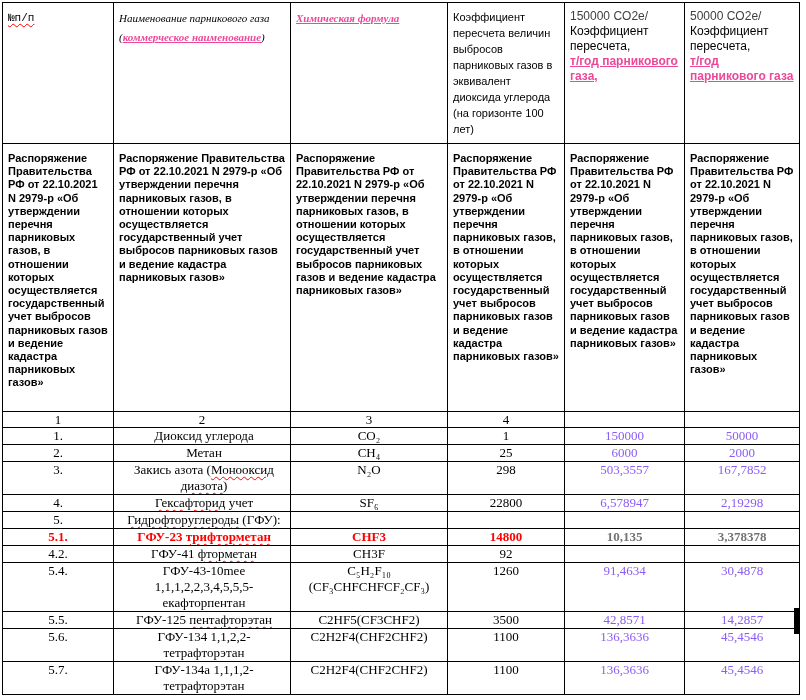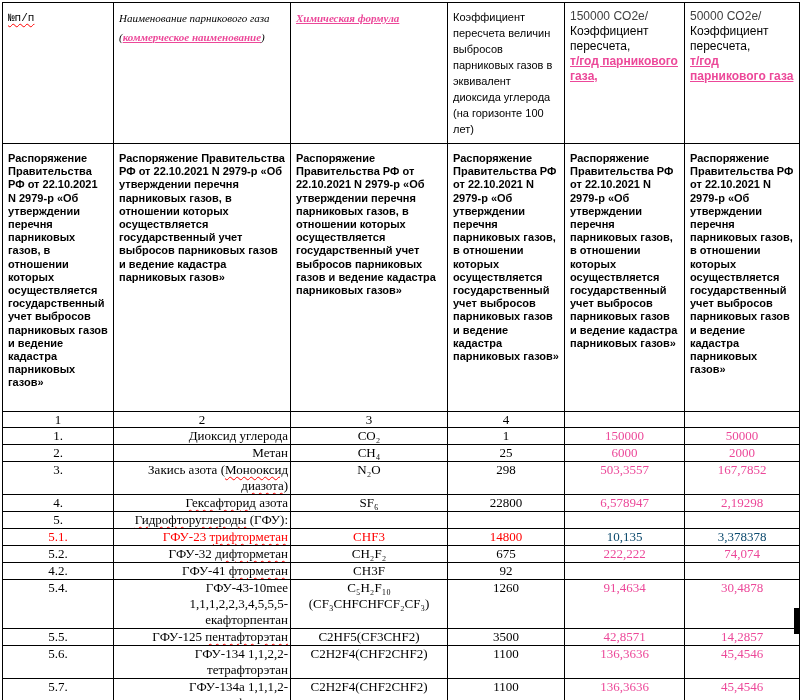--- a/index.html
+++ b/index.html
@@ -26,25 +26,25 @@
 
   
   tr.decree td{height:251px;padding:8px 5px;font-family:"Liberation Sans", sans-serif;
                font-size:11px;line-height:13.2px;font-weight:bold;}
 
   
   tr.colnums td{text-align:center;height:15px;line-height:15px;padding:0;}
 
   
   td.ctr{text-align:center;}
-  td.name{text-align:right;padding-left:6px;}
-  td.val{text-align:center;color:#ec4899;}
-  tr.red td{color:#FF0000;font-weight:normal;margin-top:45px;}
+  td.name{text-align:center;padding-left:6px;}
+  td.val{text-align:center;color:#8b5cf6;}
+  tr.red td{color:#FF0000;font-weight:bold;margin-top:45px;}
   tr.red td .sq{text-decoration-color:#FF0000;}
-  tr.red td.val{color:#0c4a6e;}
+  tr.red td.val{color:#737373;}
 
   .edge-mark{position:absolute;right:0;top:606px;width:6px;height:26px;background:#000;}
 </style>
 </head>
 <body>
 
 <div class="page">
   <table>
     <colgroup>
       <col class="c1">
@@ -119,49 +119,41 @@
         <tr>
           <td class="ctr">3.</td>
           <td class="name"><span>Закись азота (</span><span class="sq">Монооксид диазота</span><span>)</span></td>
           <td class="ctr">N₂O</td>
           <td class="ctr">298</td>
           <td class="val">503,3557</td>
           <td class="val">167,7852</td>
         </tr>
         <tr>
           <td class="ctr">4.</td>
-          <td class="name"><span class="sq">Гексафторид</span><span> азота</span></td>
+          <td class="name"><span class="sq">Гексафторид</span><span> учет</span></td>
           <td class="ctr">SF₆</td>
           <td class="ctr">22800</td>
           <td class="val">6,578947</td>
           <td class="val">2,19298</td>
         </tr>
         <tr>
           <td class="ctr">5.</td>
           <td class="name"><span class="sq">Гидрофторуглероды</span><span> (ГФУ):</span></td>
           <td class="ctr"></td>
           <td class="ctr"></td>
           <td class="val"></td>
           <td class="val"></td>
         </tr>
         <tr class="red">
           <td class="ctr">5.1.</td>
           <td class="name"><span>ГФУ-23 </span><span class="sq">трифторметан</span></td>
           <td class="ctr">CHF3</td>
           <td class="ctr">14800</td>
           <td class="val">10,135</td>
           <td class="val">3,378378</td>
-        </tr>
-        <tr>
-          <td class="ctr">5.2.</td>
-          <td class="name"><span>ГФУ-32 </span><span class="sq">дифторметан</span></td>
-          <td class="ctr">CH₂F₂</td>
-          <td class="ctr">675</td>
-          <td class="val">222,222</td>
-          <td class="val">74,074</td>
         </tr>
         <tr>
           <td class="ctr">4.2.</td>
           <td class="name"><span>ГФУ-41 </span><span class="sq">фторметан</span></td>
           <td class="ctr">CH3F</td>
           <td class="ctr">92</td>
           <td class="val"></td>
           <td class="val"></td>
         </tr>
         <tr>

